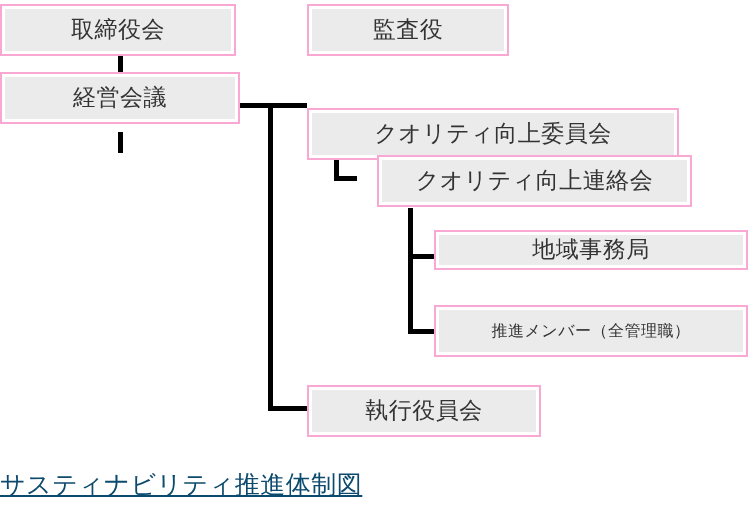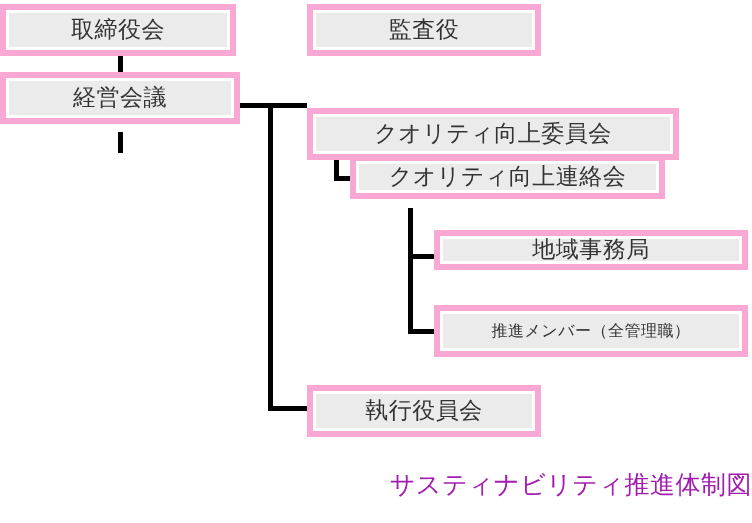--- a/index.html
+++ b/index.html
@@ -20,21 +20,21 @@
     position: relative;
     width: 752px;
     height: 523px;
     background: #ffffff;
   }
 
   
   .node {
     position: absolute;
     box-sizing: border-box;
-    border: 6px solid #f9a8d4;
+    border: 2px solid #f9a8d4;
     background: #ffffff;
     padding: 3px;
   }
   .node-inner {
     width: 100%;
     height: 100%;
     box-sizing: border-box;
     background: #ebebeb;
     display: flex;
     align-items: center;
@@ -58,25 +58,26 @@
     position: absolute;
     background: #000000;
   }
 
   
   #caption {
     position: absolute;
     left: 0;
     top: 468px;
     width: 752px;
-    text-align: right;
+    text-align: left;
     font-size: 25px;
-    color: #a21caf;
+    color: #0c4a6e;
     letter-spacing: 0.5px;
     white-space: nowrap;
+    text-decoration: underline;
   }
 </style>
 </head>
 <body>
 
 <div id="chart-root">
 
   <div class="conn" style="left:118px; top:56px; width:5px; height:21px;"></div>
 
   <div class="conn" style="left:118px; top:132px; width:5px; height:21px;"></div>
@@ -103,33 +104,33 @@
     </div>
   </div>
 
   <div class="node" style="left:0px; top:72px; width:240px; height:52px;">
     <div class="node-inner">
       <span class="node-label">経営会議</span>
     </div>
   </div>
 
 
-  <div class="node" style="left:307px; top:4px; width:234px; height:52px;">
+  <div class="node" style="left:307px; top:4px; width:202px; height:52px;">
     <div class="node-inner">
       <span class="node-label">監査役</span>
     </div>
   </div>
 
   <div class="node" style="left:307px; top:80px; width:372px; height:52px;margin-top:28px;">
     <div class="node-inner">
       <span class="node-label">クオリティ向上委員会</span>
     </div>
   </div>
 
-  <div class="node" style="left:350px; top:155px; width:315px; height:44px;">
+  <div class="node" style="left:377px; top:155px; width:315px; height:52px;">
     <div class="node-inner">
       <span class="node-label">クオリティ向上連絡会</span>
     </div>
   </div>
 
   <div class="node" style="left:434px; top:230px; width:314px; height:40px;">
     <div class="node-inner">
       <span class="node-label">地域事務局</span>
     </div>
   </div>

